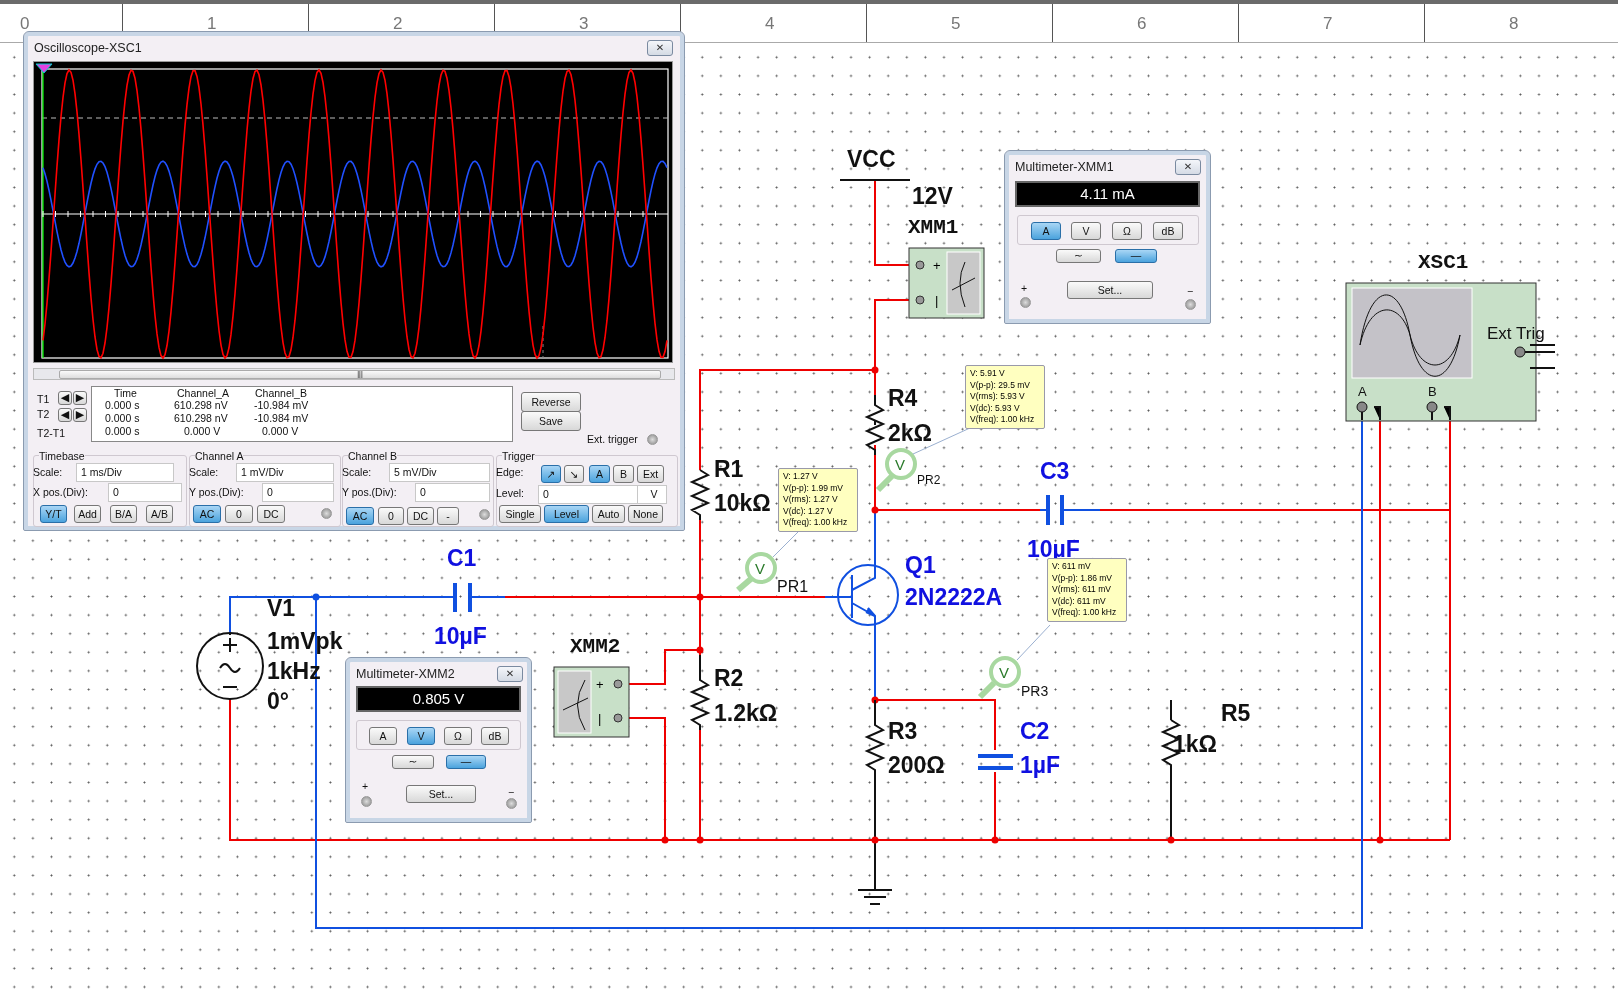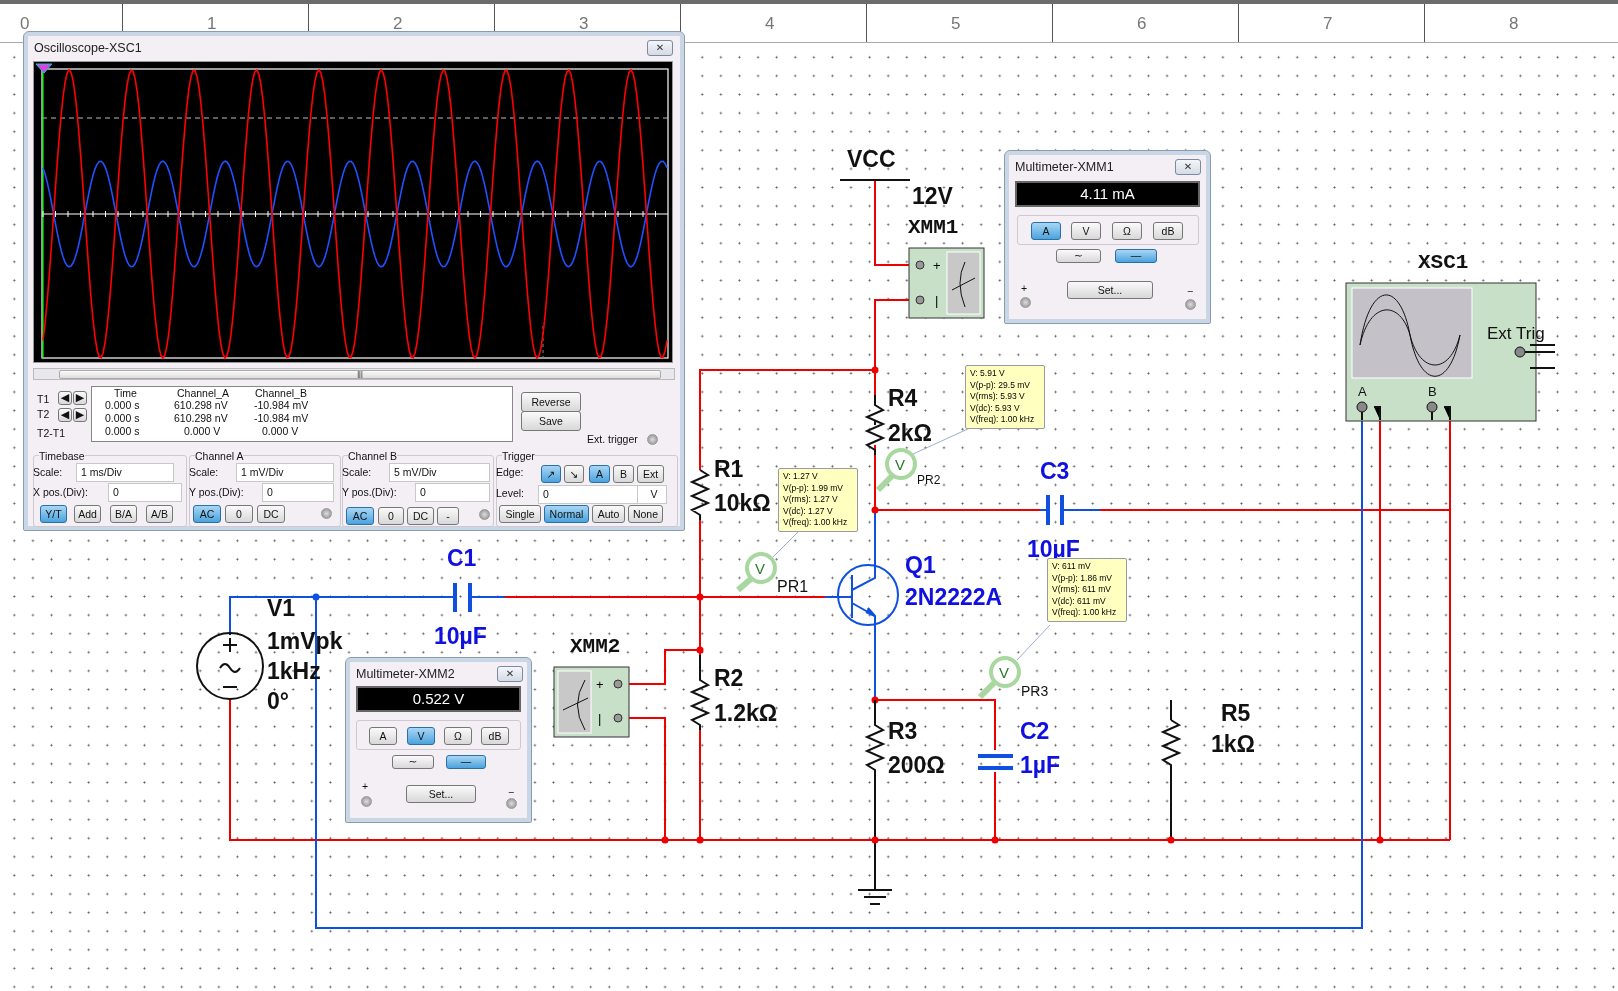--- a/index.html
+++ b/index.html
@@ -189,21 +189,21 @@
 <div class="s" style="left:1428px;top:384px;font-size:13px">B</div>
 <div class="lbl black" style="left:888px;top:385px">R4</div>
 <div class="lbl black" style="left:888px;top:420px">2kΩ</div>
 <div class="lbl black" style="left:714px;top:456px">R1</div>
 <div class="lbl black" style="left:714px;top:490px">10kΩ</div>
 <div class="lbl black" style="left:714px;top:665px">R2</div>
 <div class="lbl black" style="left:714px;top:700px">1.2kΩ</div>
 <div class="lbl black" style="left:888px;top:718px">R3</div>
 <div class="lbl black" style="left:888px;top:752px">200Ω</div>
 <div class="lbl black" style="left:1221px;top:700px">R5</div>
-<div class="lbl black" style="left:1211px;top:731px">1kΩ</div>
+<div class="lbl black" style="left:1173px;top:731px">1kΩ</div>
 <div class="lbl blue" style="left:447px;top:545px">C1</div>
 <div class="lbl blue" style="left:434px;top:623px">10µF</div>
 <div class="lbl blue" style="left:1040px;top:458px">C3</div>
 <div class="lbl blue" style="left:1027px;top:536px">10µF</div>
 <div class="lbl blue" style="left:1020px;top:718px">C2</div>
 <div class="lbl blue" style="left:1020px;top:752px">1µF</div>
 <div class="lbl blue" style="left:905px;top:552px">Q1</div>
 <div class="lbl blue" style="left:905px;top:584px">2N2222A</div>
 <div class="lbl black" style="left:267px;top:595px">V1</div>
 <div class="lbl black" style="left:267px;top:628px">1mVpk</div>
@@ -249,21 +249,21 @@
   <span class="btn" style="left:62px;top:130px;width:84px">Set...</span>
   <span class="s" style="left:16px;top:131px">+</span>
   <span class="s" style="left:182px;top:134px">−</span>
   <span class="led" style="left:15px;top:146px"></span>
   <span class="led" style="left:180px;top:148px"></span>
 </div>
 
 <div class="win" style="left:345px;top:657px;width:185px;height:164px">
   <span class="title">Multimeter-XMM2</span>
   <span class="close" style="left:151px">✕</span>
-  <div class="disp" style="left:10px;top:28px;width:161px;height:22px;line-height:22px">0.522 V</div>
+  <div class="disp" style="left:10px;top:28px;width:161px;height:22px;line-height:22px">0.805 V</div>
   <div class="grp" style="left:10px;top:62px;width:163px;height:28px"></div>
   <span class="btn" style="left:23px;top:69px;width:26px">A</span>
   <span class="btn on" style="left:61px;top:69px;width:26px">V</span>
   <span class="btn" style="left:98px;top:69px;width:26px">Ω</span>
   <span class="btn" style="left:135px;top:69px;width:26px">dB</span>
   <span class="btn" style="left:46px;top:97px;width:40px;height:12px;line-height:10px">∼</span>
   <span class="btn on" style="left:100px;top:97px;width:38px;height:12px;line-height:10px">—</span>
   <span class="btn" style="left:60px;top:127px;width:68px">Set...</span>
   <span class="s" style="left:16px;top:122px">+</span>
   <span class="s" style="left:162px;top:128px">−</span>
@@ -406,16 +406,16 @@
   <span class="s" style="left:472px;top:434px">Edge:</span>
   <span class="btn on" style="left:517px;top:433px;width:18px">↗</span>
   <span class="btn" style="left:540px;top:433px;width:18px">↘</span>
   <span class="btn on" style="left:565px;top:433px;width:19px">A</span>
   <span class="btn" style="left:589px;top:433px;width:19px">B</span>
   <span class="btn" style="left:613px;top:433px;width:25px">Ext</span>
   <span class="s" style="left:472px;top:455px">Level:</span>
   <span class="field" style="left:514px;top:453px;width:95px">0</span>
   <span class="field" style="left:613px;top:453px;width:24px;text-align:center">V</span>
   <span class="btn" style="left:475px;top:473px;width:40px">Single</span>
-  <span class="btn on" style="left:520px;top:473px;width:43px">Normal</span>
+  <span class="btn on" style="left:520px;top:473px;width:43px">Level</span>
   <span class="btn" style="left:568px;top:473px;width:31px">Auto</span>
   <span class="btn" style="left:604px;top:473px;width:33px">None</span>
 </div>
 
 </body></html>

